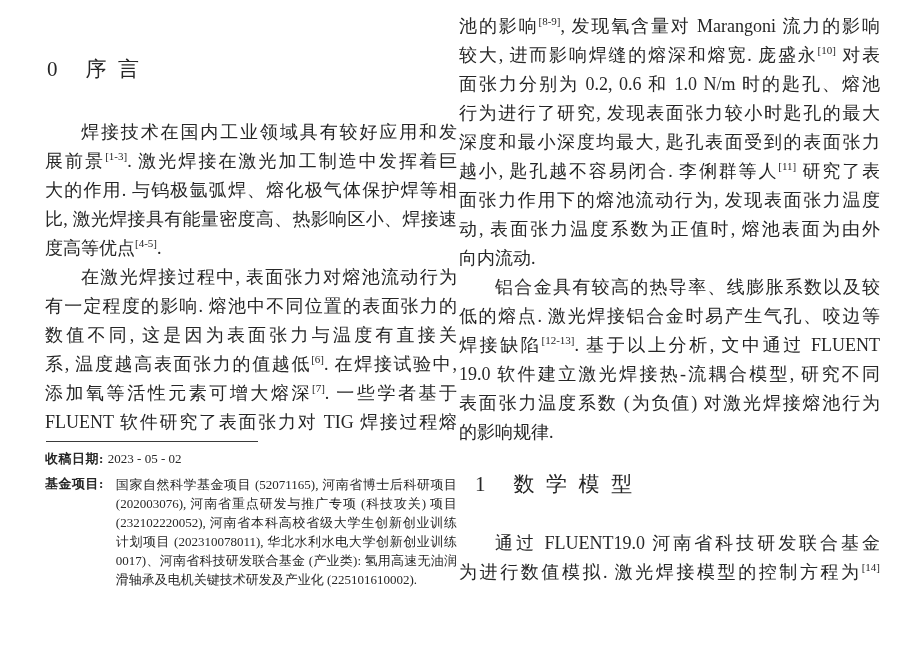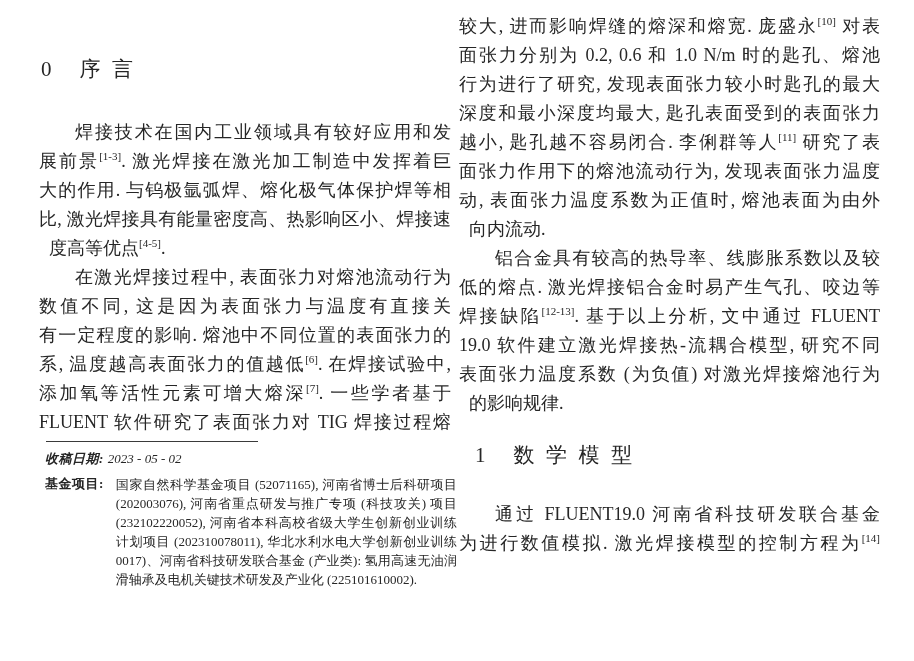--- a/index.html
+++ b/index.html
@@ -3,41 +3,41 @@
 <meta charset="utf-8">
 <style>
   html,body{margin:0;padding:0;}
   body{
     width:914px;height:661px;background:#ffffff;overflow:hidden;
     font-family:"Liberation Serif","DejaVu Serif",serif;
     color:#262626;
   }
   .page{position:relative;width:914px;height:661px;background:#fff;}
   .col{position:absolute;}
-  .col-left{left:39px;top:40px;width:412px;}
+  .col-left{left:45px;top:40px;width:412px;}
   .col-right{left:459px;top:12px;width:421px;}
   .heading{font-size:21px;line-height:30px;margin:14px 0 34px 2px;white-space:nowrap;}
   .col-right .heading{margin:22px 0 30px 16px;}
   .h-num{margin-right:28px;}
   .h-title{letter-spacing:0.55em;}
   .para{margin:0;}
   .line{
     font-size:18px;line-height:29px;
     text-align:justify;text-align-last:justify;
     white-space:normal;overflow:hidden;height:29px;
   }
-  .line.last{text-align-last:left;margin-left:10px;}
+  .line.last{text-align-last:left;}
   .line.indent{text-indent:2em;}
   sup{font-size:11px;line-height:0;vertical-align:super;letter-spacing:0;}
   
   .footnote{position:absolute;left:45px;top:441px;width:412px;font-size:13px;}
   .fn-rule{width:212px;border-top:1.5px solid #3a3a3a;margin:0 0 7px 1px;}
   .fn-row{display:flex;align-items:flex-start;}
   .fn-label{font-weight:bold;white-space:nowrap;flex:0 0 auto;letter-spacing:0.5px;}
-  .fn-received{line-height:19px;margin-bottom:7px;font-style:italic;}
+  .fn-received{line-height:19px;margin-bottom:7px;}
   .fn-received .fn-value{margin-left:4px;text-align:right;}
   .fund-lines{flex:1 1 auto;min-width:0;margin-left:12px;}
   .fn-line{
     line-height:19px;text-align:justify;text-align-last:justify;
     overflow:hidden;height:19px;
   }
   .fn-line:last-child{text-align-last:left;}
 </style>
 </head>
 <body>
@@ -48,30 +48,31 @@
       <div class="heading"><span class="h-num">0</span><span class="h-title">序言</span></div>
       <div class="para">
         <div class="line indent">焊接技术在国内工业领域具有较好应用和发</div>
         <div class="line">展前景<sup>[1-3]</sup>. 激光焊接在激光加工制造中发挥着巨</div>
         <div class="line">大的作用. 与钨极氩弧焊、熔化极气体保护焊等相</div>
         <div class="line">比, 激光焊接具有能量密度高、热影响区小、焊接速</div>
         <div class="line last">度高等优点<sup>[4-5]</sup>.</div>
       </div>
       <div class="para">
         <div class="line indent">在激光焊接过程中, 表面张力对熔池流动行为</div>
+        <div class="line">有一定程度的影响. 熔池中不同位置的表面张力的</div>
         <div class="line">数值不同, 这是因为表面张力与温度有直接关</div>
-        <div class="line">有一定程度的影响. 熔池中不同位置的表面张力的</div>
         <div class="line">系, 温度越高表面张力的值越低<sup>[6]</sup>. 在焊接试验中,</div>
         <div class="line">添加氧等活性元素可增大熔深<sup>[7]</sup>. 一些学者基于</div>
         <div class="line">FLUENT 软件研究了表面张力对 TIG 焊接过程熔</div>
       </div>
     </div>
 
   <div class="col col-right">
       <div class="para">
+        <div class="line">池的影响<sup>[8-9]</sup>, 发现氧含量对 Marangoni 流力的影响</div>
         <div class="line">较大, 进而影响焊缝的熔深和熔宽. 庞盛永<sup>[10]</sup> 对表</div>
         <div class="line">面张力分别为 0.2, 0.6 和 1.0 N/m 时的匙孔、熔池</div>
         <div class="line">行为进行了研究, 发现表面张力较小时匙孔的最大</div>
         <div class="line">深度和最小深度均最大, 匙孔表面受到的表面张力</div>
         <div class="line">越小, 匙孔越不容易闭合. 李俐群等人<sup>[11]</sup> 研究了表</div>
         <div class="line">面张力作用下的熔池流动行为, 发现表面张力温度</div>
         <div class="line">动, 表面张力温度系数为正值时, 熔池表面为由外</div>
         <div class="line last">向内流动.</div>
       </div>
       <div class="para">

